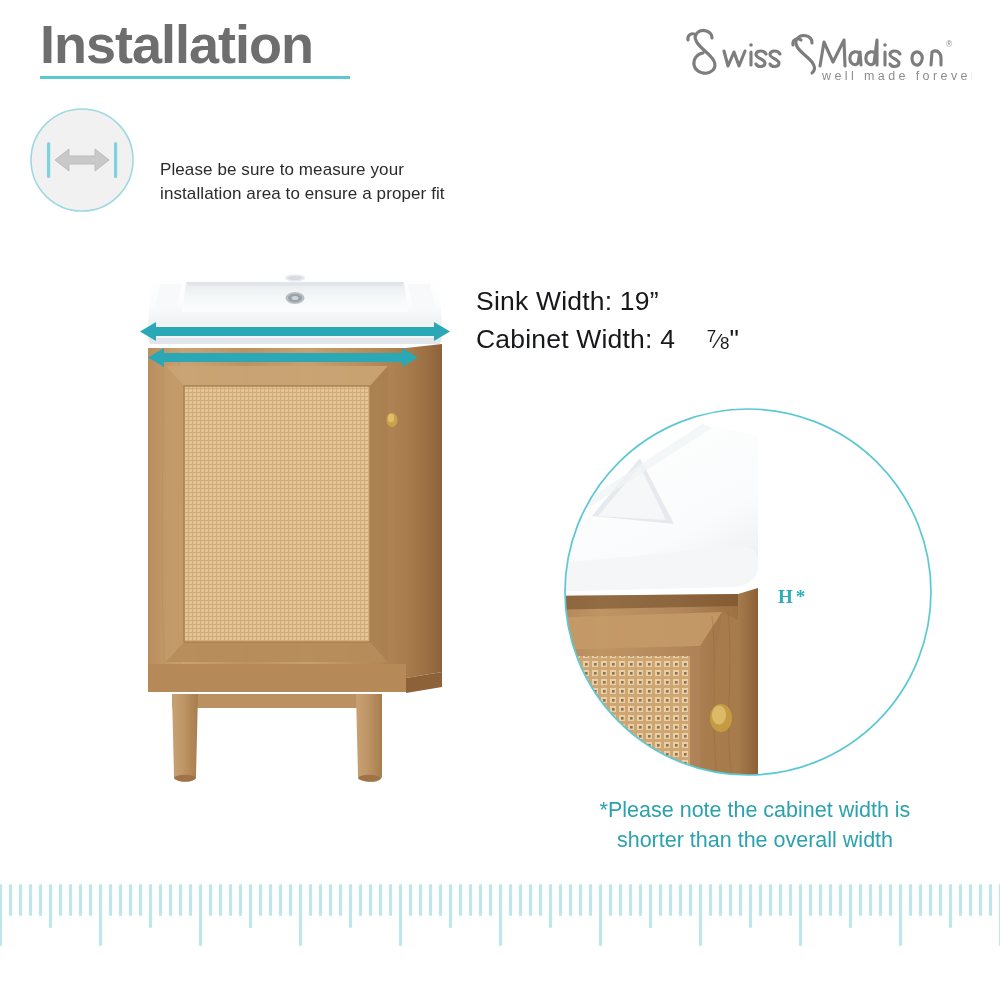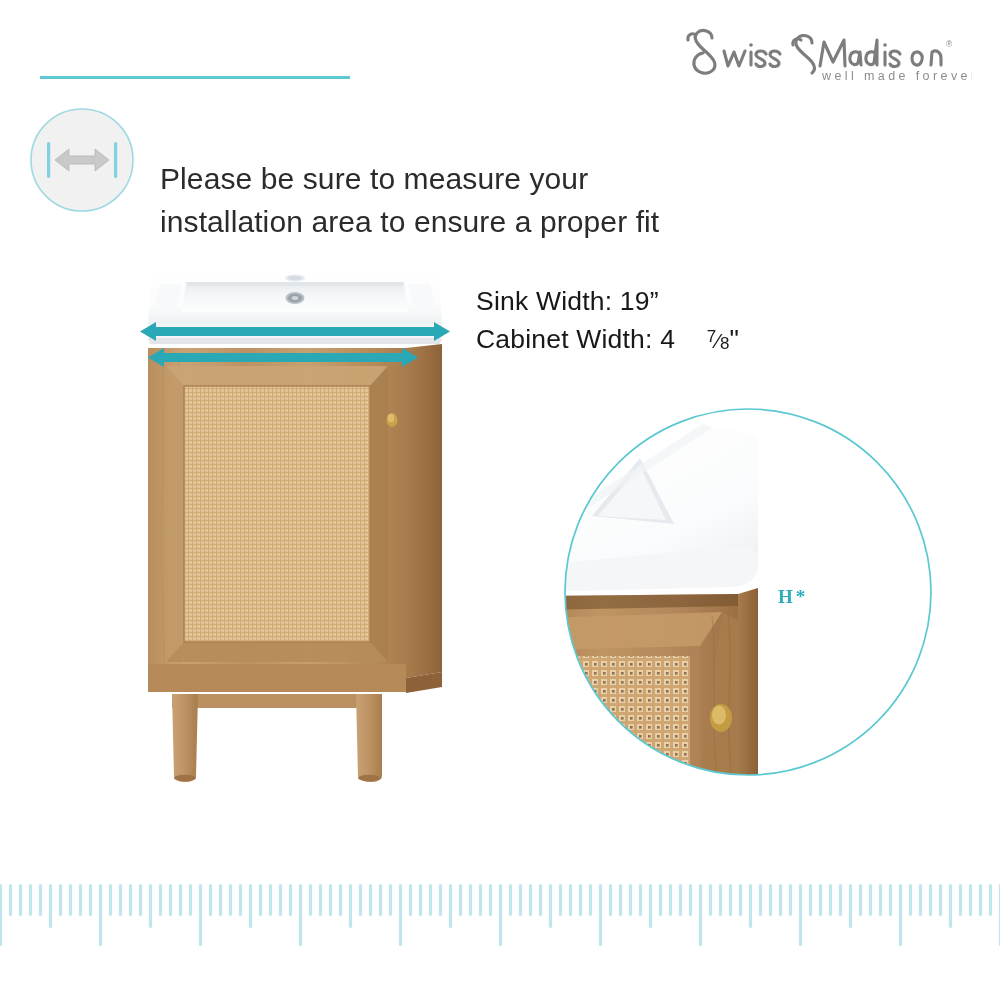--- a/index.html
+++ b/index.html
@@ -30,21 +30,21 @@
   }
   .logo svg{display:block;}
 
   
   .measure-icon{
     position:absolute;left:28px;top:106px;
     width:108px;height:108px;
   }
   .note-text{
     position:absolute;left:160px;top:158px;
-    font-size:30px;color:#2b2b2b;
+    font-size:17px;color:#2b2b2b;
     line-height:1.42;
     letter-spacing:0.1px;
   }
 
   
   .vanity{
     position:absolute;left:120px;top:232px;
     width:350px;height:570px;
   }
   .vanity svg{display:block;}
@@ -87,20 +87,21 @@
     position:absolute;left:0;top:878px;
     width:1000px;height:122px;
   }
   .ruler svg{display:block;}
 </style>
 </head>
 <body>
 
 <div class="page">
 
+  <div class="title">Installation</div>
   <div class="title-rule"></div>
 
   <div class="logo">
     <svg viewBox="0 0 300 70" width="300" height="70" aria-hidden="true">
       <g fill="none" stroke="#7d7d7d" stroke-width="3.1" stroke-linecap="round" stroke-linejoin="round">
 
         <path d="M40 20 C40 13,30 10,25 15 C20 20,26 27,33 33 C41 40,46 46,41 52 C35 58,24 55,22 47 C21 41,25 36,31 35"></path>
         <path d="M24 17 C20 14,15 17,16 22"></path>
 
         <path d="M52 33 L56 48 L62 34 L67 48 L73 33"></path>
@@ -324,20 +325,24 @@
 
         <path d="M-30 130 L140 18 L150 22 L-30 138 Z" fill="#f0f3f5" opacity="0.7"></path>
       </g>
 
       <circle cx="186" cy="186" r="183" fill="none" stroke="#5cc8d2" stroke-width="1.7"></circle>
     </svg>
   </div>
 
   <div class="detail-h"><span>H</span><span>*</span></div>
 
+  <div class="footnote">
+    <div>*Please note the cabinet width is</div>
+    <div>shorter than the overall width</div>
+  </div>
 
   <div class="ruler">
     <svg id="ruler-svg" viewBox="0 0 1000 122" width="1000" height="122" aria-hidden="true">
         <rect x="-1.1" y="6" width="3.2" height="62" rx="1.6" fill="#bfe6ec"></rect>
         <rect x="8.9" y="6" width="3.2" height="32" rx="1.6" fill="#bfe6ec"></rect>
         <rect x="18.9" y="6" width="3.2" height="32" rx="1.6" fill="#bfe6ec"></rect>
         <rect x="28.9" y="6" width="3.2" height="32" rx="1.6" fill="#bfe6ec"></rect>
         <rect x="38.9" y="6" width="3.2" height="32" rx="1.6" fill="#bfe6ec"></rect>
         <rect x="48.9" y="6" width="3.2" height="44" rx="1.6" fill="#bfe6ec"></rect>
         <rect x="58.9" y="6" width="3.2" height="32" rx="1.6" fill="#bfe6ec"></rect>

